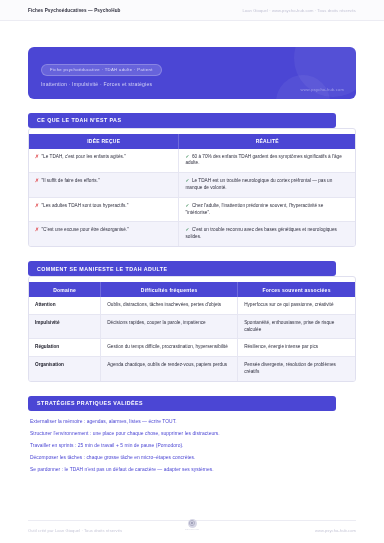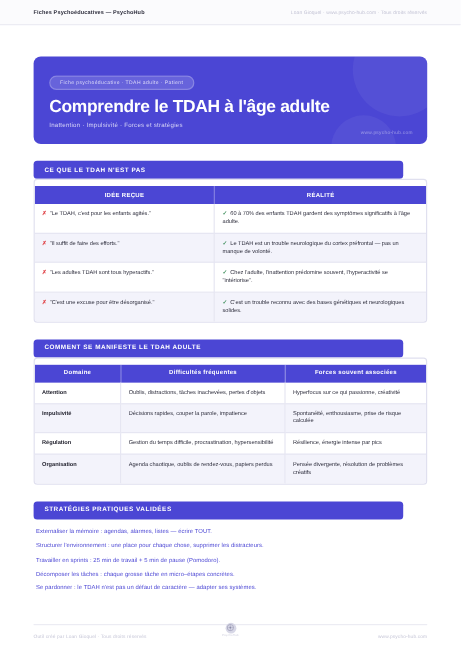--- a/index.html
+++ b/index.html
@@ -150,21 +150,20 @@
     <div class="topbar-title">Fiches Psychoéducatives — PsychoHub</div>
     <div class="topbar-meta">Loan Gioquel · www.psycho-hub.com · Tous droits réservés</div>
   </div>
 
   <div class="sheet">
 
     <div class="hero">
       <div class="hero-blob b1"></div>
       <div class="hero-blob b2"></div>
       <div class="hero-pill">Fiche psychoéducative · TDAH adulte · Patient</div>
-      <div class="hero-title">Comprendre le TDAH à l'âge adulte</div>
       <div class="hero-sub">Inattention · Impulsivité · Forces et stratégies</div>
       <div class="hero-url">www.psycho-hub.com</div>
     </div>
 
     <div class="sec-head w1">CE QUE LE TDAH N'EST PAS</div>
     <div class="tbl-wrap">
       <table>
         <thead>
           <tr>
             <th style="width:46%">IDÉE REÇUE</th>

